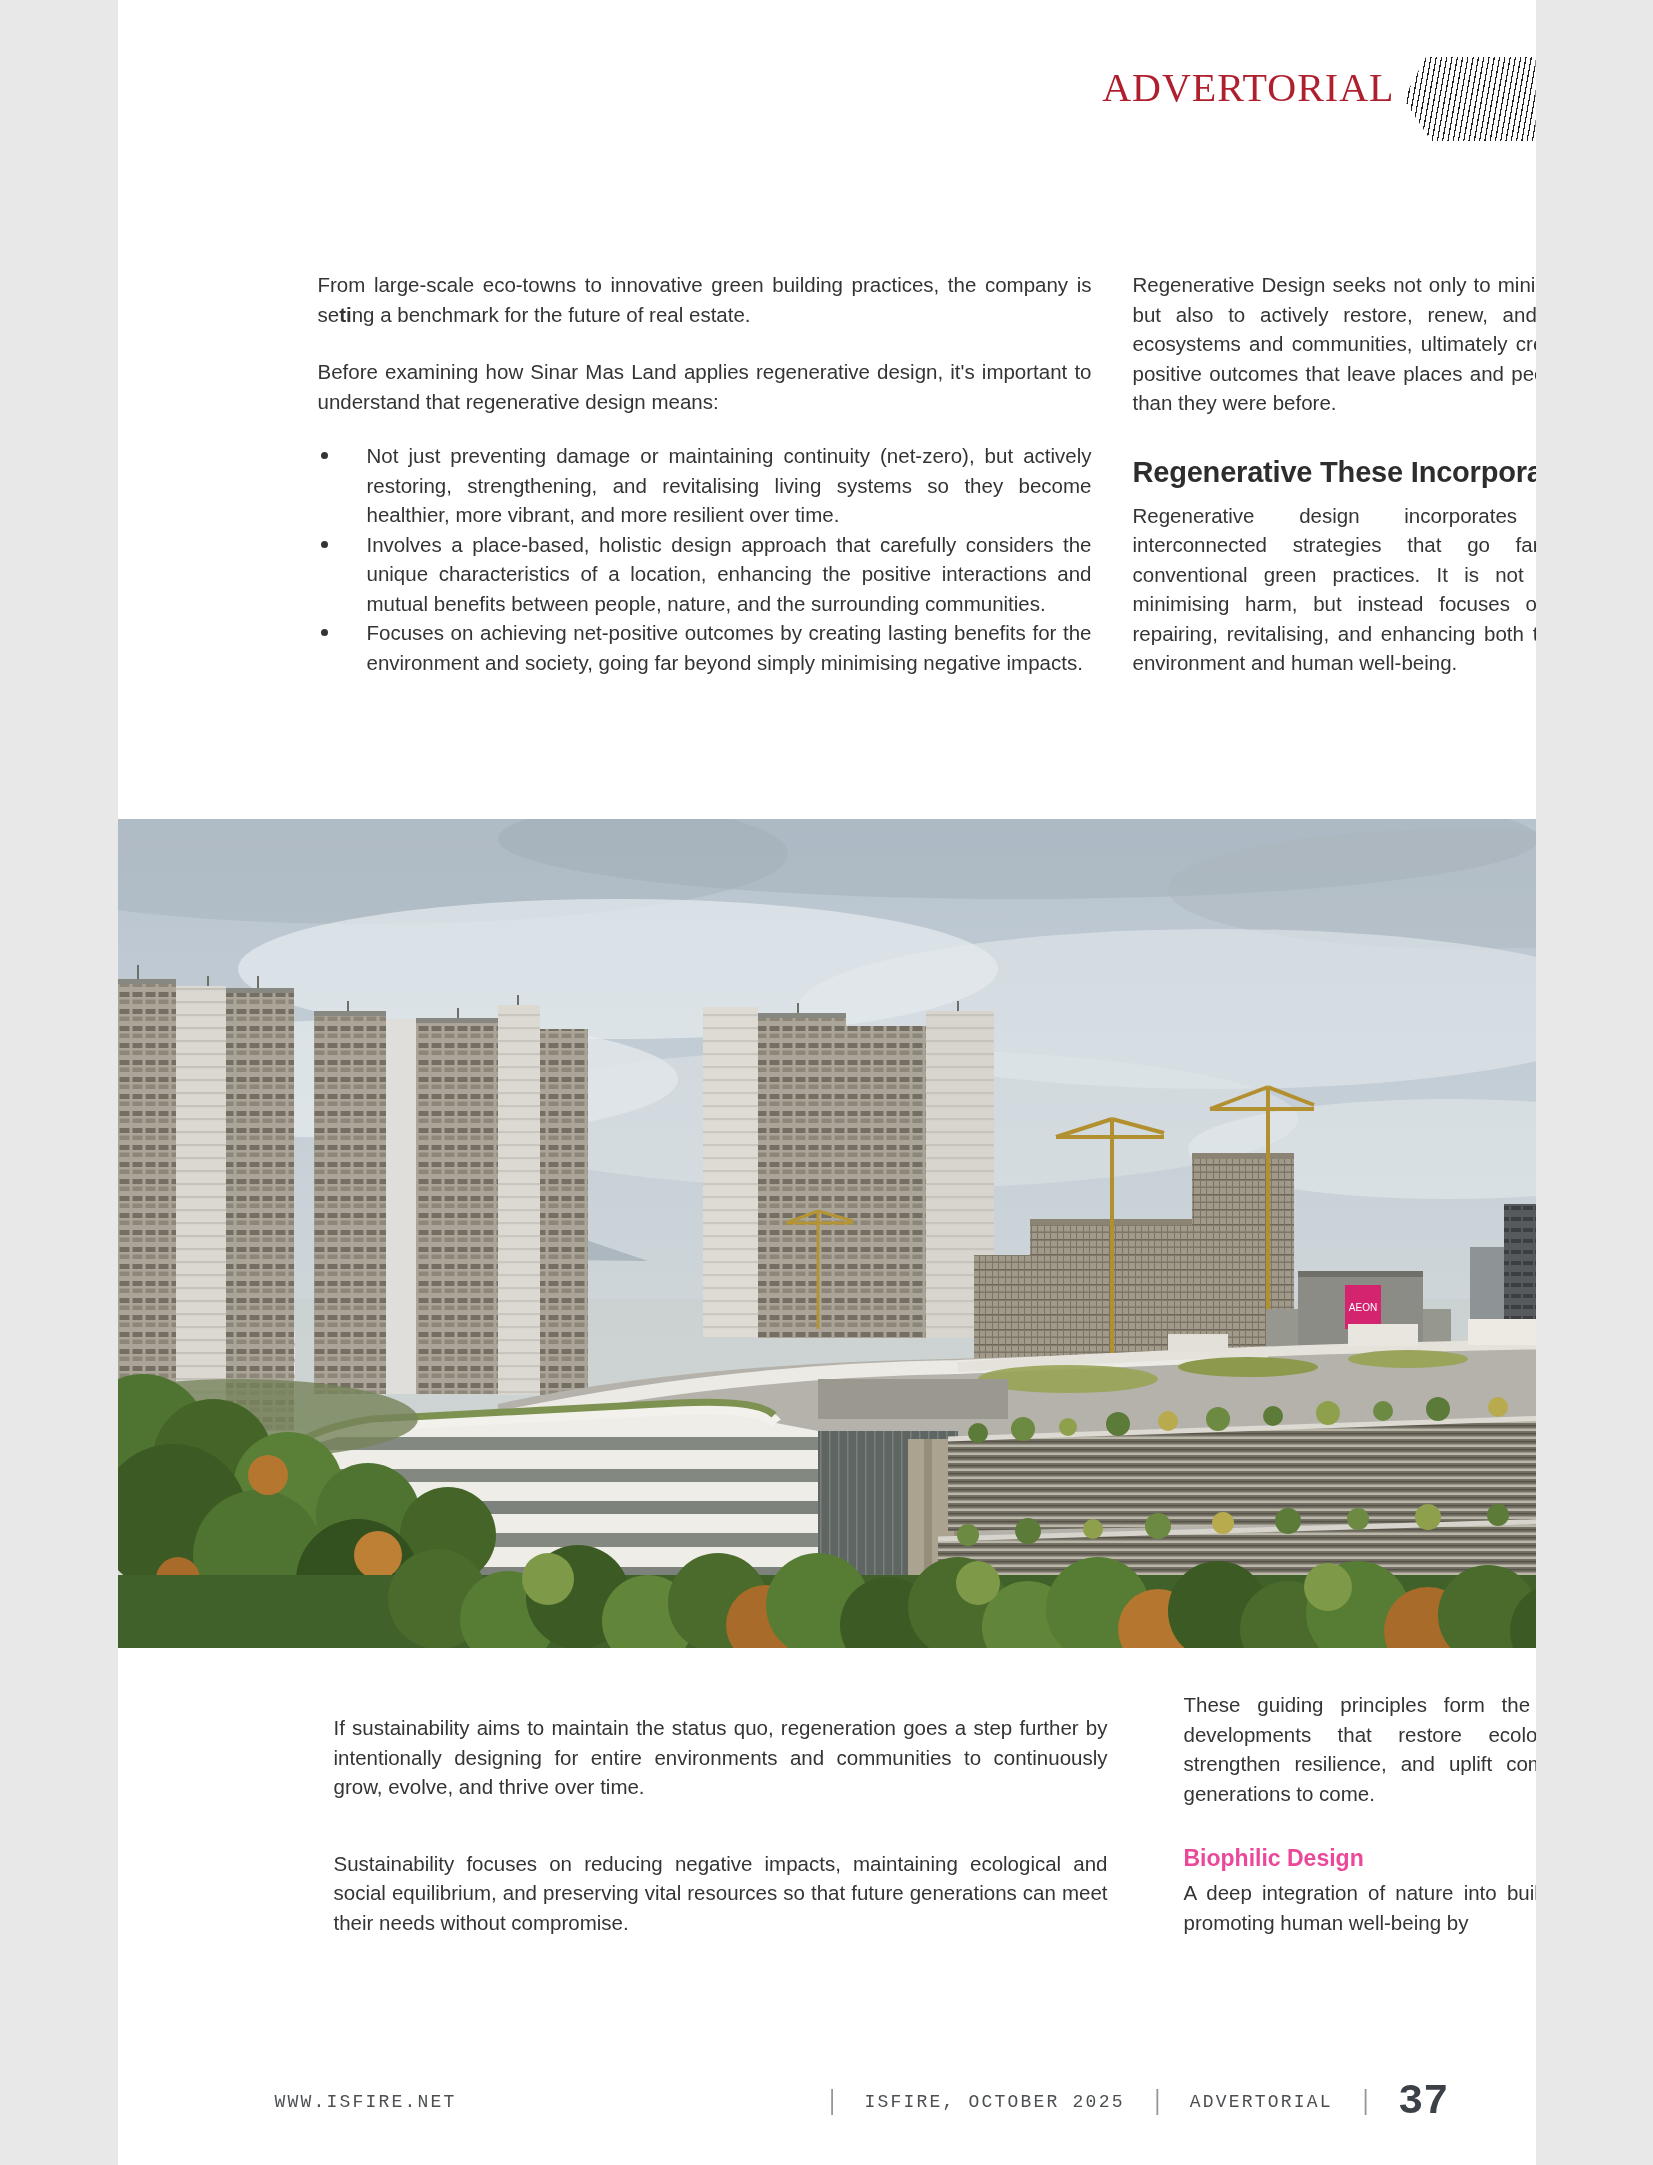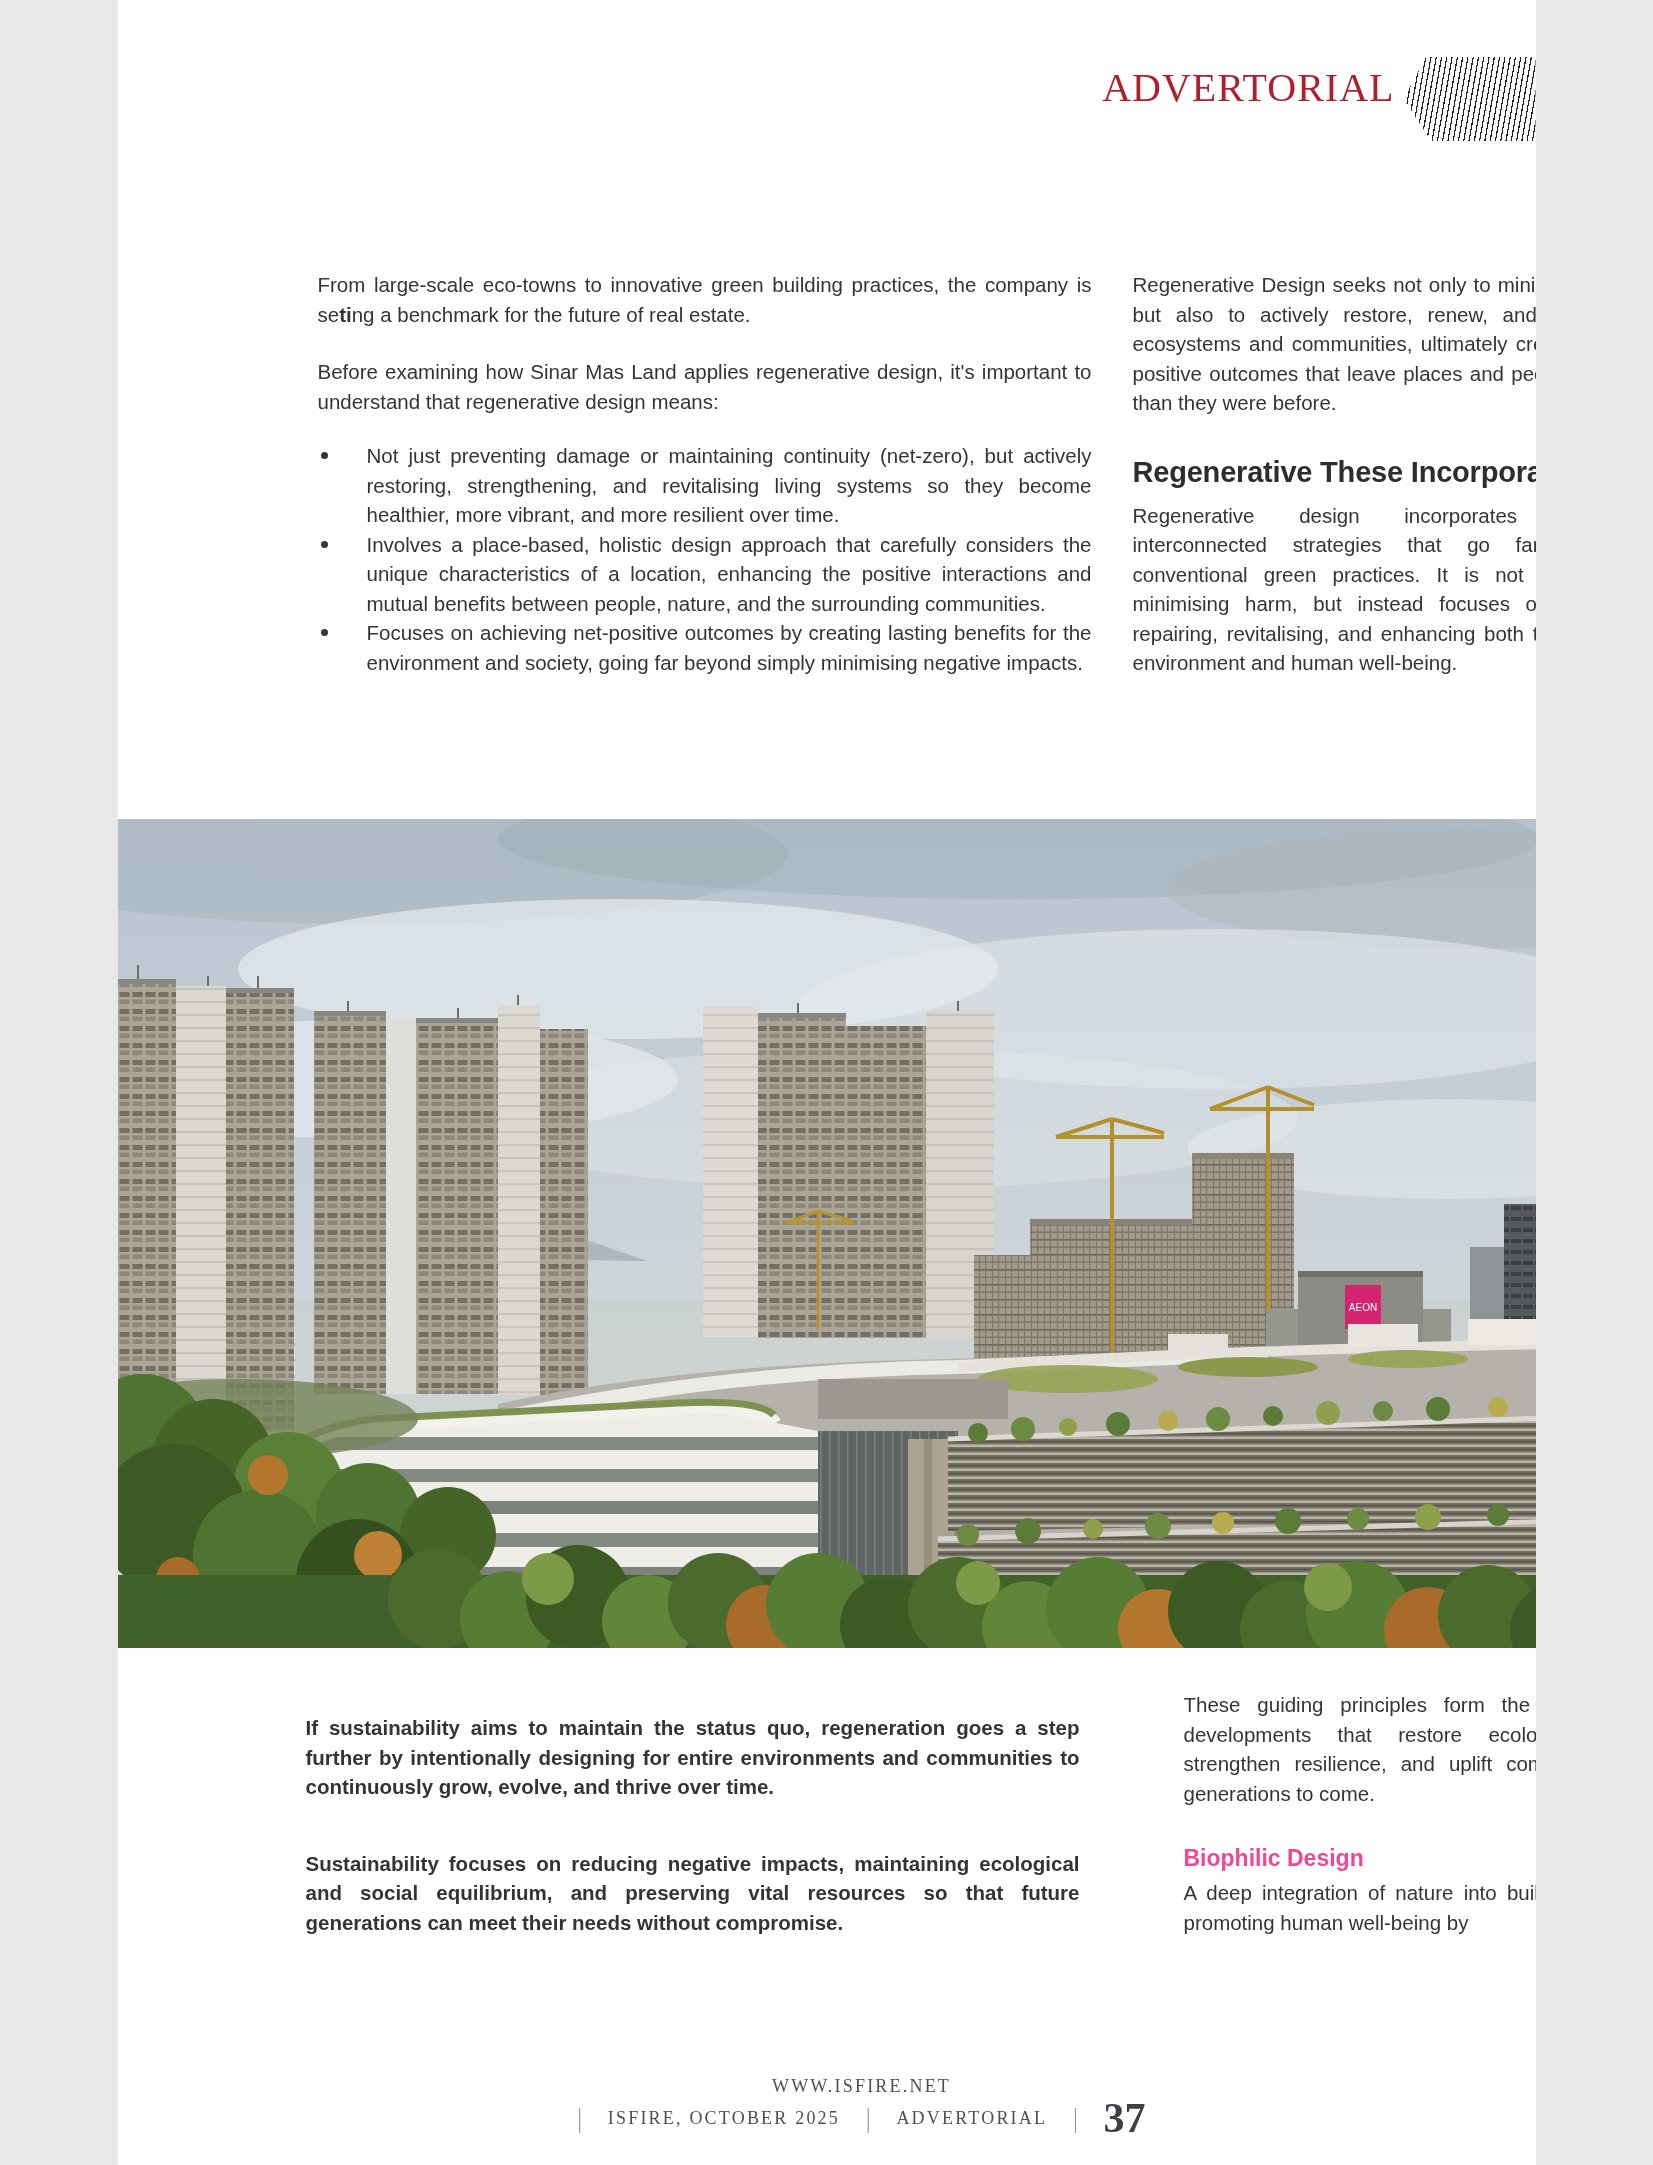--- a/index.html
+++ b/index.html
@@ -17,21 +17,21 @@
   .hatch{
     position:absolute;top:57px;right:0;width:132px;height:84px;
     background:repeating-linear-gradient(100deg,#23201f 0,#23201f 1.2px,transparent 1.2px,transparent 5.2px);
     clip-path:polygon(0 50%,17% 0,100% 0,100% 100%,21% 100%);
   }
   
   .col{position:absolute;font-size:20.5px;line-height:29.5px;text-align:justify;}
   .col p{margin:0;}
   .col-tl{left:200px;top:270px;width:774px;}
   .col-tr{left:1015px;top:270px;width:500px;}
-  .col-bl{left:188px;top:1713px;width:774px;font-weight:bold;}
+  .col-bl{left:216px;top:1713px;width:774px;}
   .col-br{left:1066px;top:1690px;width:500px;}
   .para-gap{margin-top:28px !important;}
   .para-gap-lg{margin-top:47px !important;}
   .bullets{list-style:none;margin:25px 0 0 0;padding:0;}
   .bullets li{position:relative;padding-left:49px;}
   .bullets li::before{
     content:"";position:absolute;left:3px;top:11px;width:7px;height:7px;
     border-radius:50%;background:#343434;
   }
   .h-section{
@@ -42,21 +42,21 @@
     font-size:23px;line-height:28px;font-weight:bold;color:#ec4899;
     margin:36px 0 6px 0;text-align:left;
   }
   
   .photo{position:absolute;left:0;top:819px;width:1515px;height:829px;margin:0;}
   .photo svg{display:block;}
   
   .footer{
     position:absolute;left:157px;right:87px;top:2076px;height:52px;
     display:flex;justify-content:space-between;align-items:center;
-    font-family:Liberation Serif, serif;color:#4d5053;flex-direction:column;
+    font-family:Liberation Mono, monospace;color:#4d5053;
   }
   .footer .site{font-size:18px;letter-spacing:2.2px;}
   .f-right{display:flex;align-items:center;gap:26px;font-size:18px;letter-spacing:2.2px;}
   .f-right .bar{color:#95989b;font-size:22px;font-weight:300;transform:scaleY(1.25);letter-spacing:0;}
   .f-right .pageno{font-size:42px;font-weight:bold;color:#3c4147;letter-spacing:0;line-height:42px;}
 </style>
 </head>
 <body>
 
 <div class="page">

